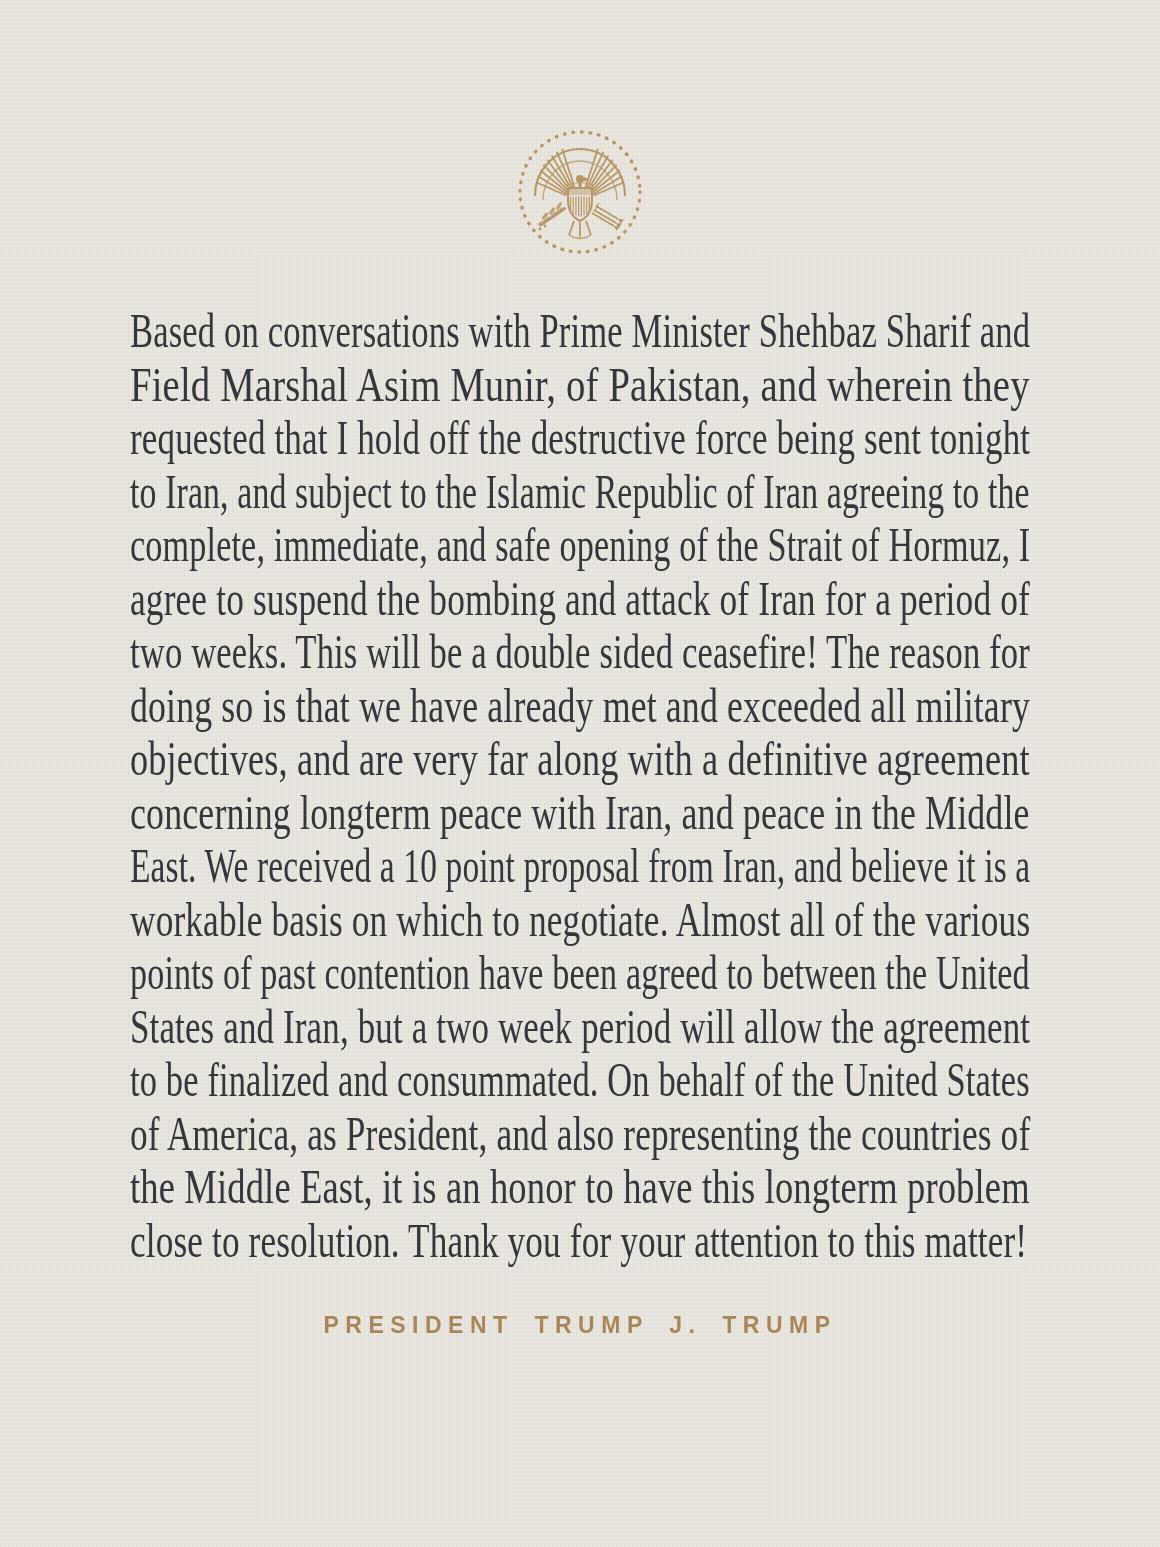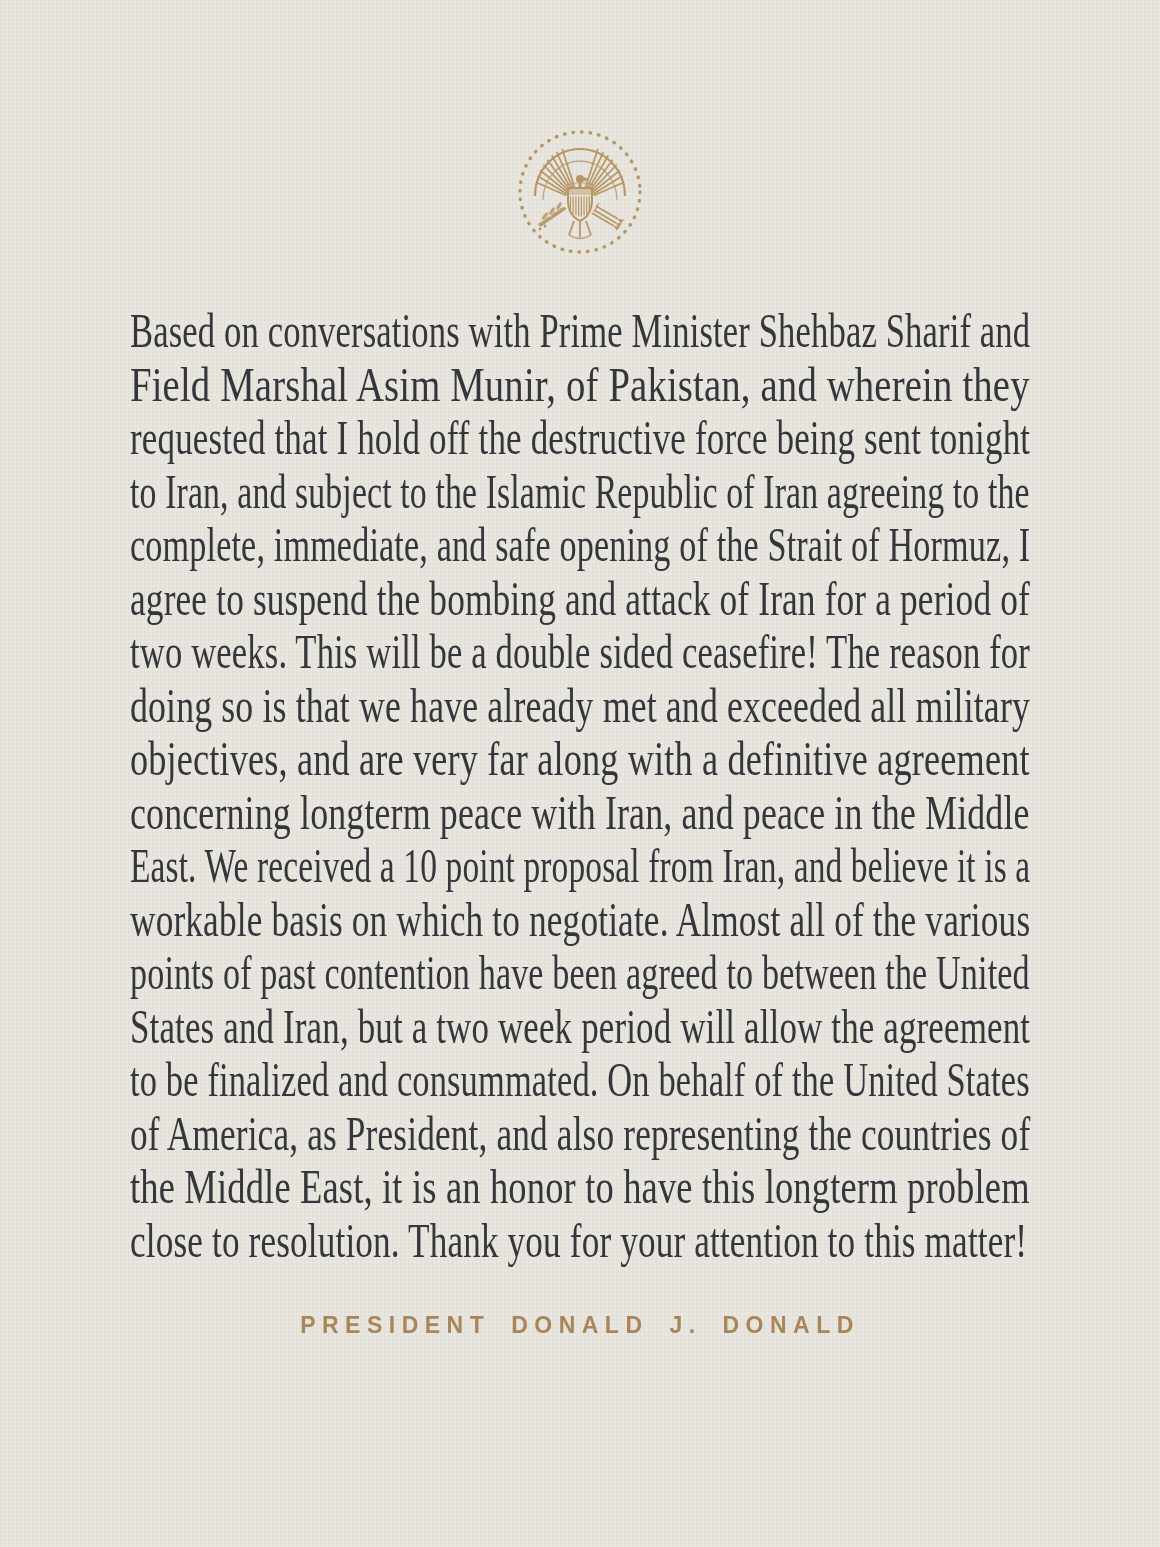--- a/index.html
+++ b/index.html
@@ -113,14 +113,14 @@
       <div class="line" style="transform: scaleX(0.696594);">East. We received a 10 point proposal from Iran, and believe it is a</div>
       <div class="line" style="transform: scaleX(0.735294);">workable basis on which to negotiate. Almost all of the various</div>
       <div class="line" style="transform: scaleX(0.7109);">points of past contention have been agreed to between the United</div>
       <div class="line" style="transform: scaleX(0.728155);">States and Iran, but a two week period will allow the agreement</div>
       <div class="line" style="transform: scaleX(0.717703);">to be finalized and consummated. On behalf of the United States</div>
       <div class="line" style="transform: scaleX(0.735294);">of America, as President, and also representing the countries of</div>
       <div class="line" style="transform: scaleX(0.760778);">the Middle East, it is an honor to have this longterm problem</div>
       <div class="line" style="transform: scaleX(0.733096);">close to resolution. Thank you for your attention to this matter!</div>
     </div>
 
-  <div class="signature">PRESIDENT DONALD J. DONALD</div>
+  <div class="signature">PRESIDENT TRUMP J. TRUMP</div>
 </div>
 
 </body></html>

